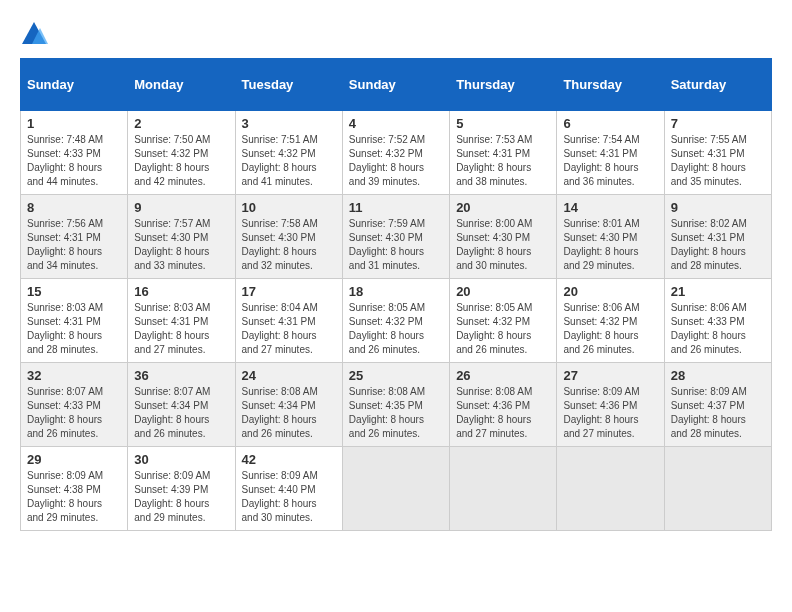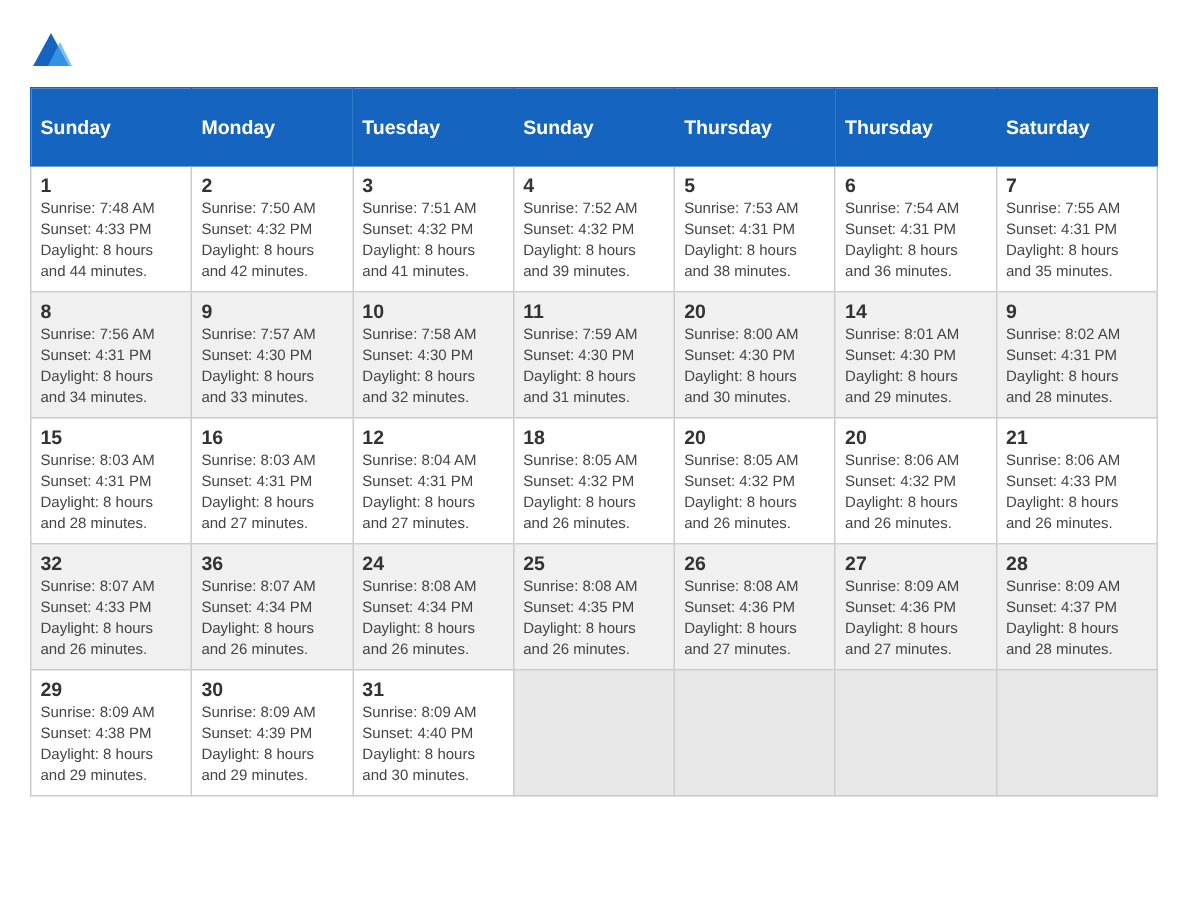--- a/index.html
+++ b/index.html
@@ -189,21 +189,21 @@
       <tr class="row-odd">
         <td>
           <span class="day-number">15</span>
           <div class="day-info">Sunrise: 8:03 AM<br>Sunset: 4:31 PM<br>Daylight: 8 hours<br>and 28 minutes.</div>
         </td>
         <td>
           <span class="day-number">16</span>
           <div class="day-info">Sunrise: 8:03 AM<br>Sunset: 4:31 PM<br>Daylight: 8 hours<br>and 27 minutes.</div>
         </td>
         <td>
-          <span class="day-number">12</span>
+          <span class="day-number">17</span>
           <div class="day-info">Sunrise: 8:04 AM<br>Sunset: 4:31 PM<br>Daylight: 8 hours<br>and 27 minutes.</div>
         </td>
         <td>
           <span class="day-number">18</span>
           <div class="day-info">Sunrise: 8:05 AM<br>Sunset: 4:32 PM<br>Daylight: 8 hours<br>and 26 minutes.</div>
         </td>
         <td>
           <span class="day-number">20</span>
           <div class="day-info">Sunrise: 8:05 AM<br>Sunset: 4:32 PM<br>Daylight: 8 hours<br>and 26 minutes.</div>
         </td>
@@ -249,21 +249,21 @@
       <tr class="row-odd">
         <td>
           <span class="day-number">29</span>
           <div class="day-info">Sunrise: 8:09 AM<br>Sunset: 4:38 PM<br>Daylight: 8 hours<br>and 29 minutes.</div>
         </td>
         <td>
           <span class="day-number">30</span>
           <div class="day-info">Sunrise: 8:09 AM<br>Sunset: 4:39 PM<br>Daylight: 8 hours<br>and 29 minutes.</div>
         </td>
         <td>
-          <span class="day-number">31</span>
+          <span class="day-number">42</span>
           <div class="day-info">Sunrise: 8:09 AM<br>Sunset: 4:40 PM<br>Daylight: 8 hours<br>and 30 minutes.</div>
         </td>
         <td class="empty-cell"></td>
         <td class="empty-cell"></td>
         <td class="empty-cell"></td>
         <td class="empty-cell"></td>
       </tr>
     </tbody>
 </table>
 

